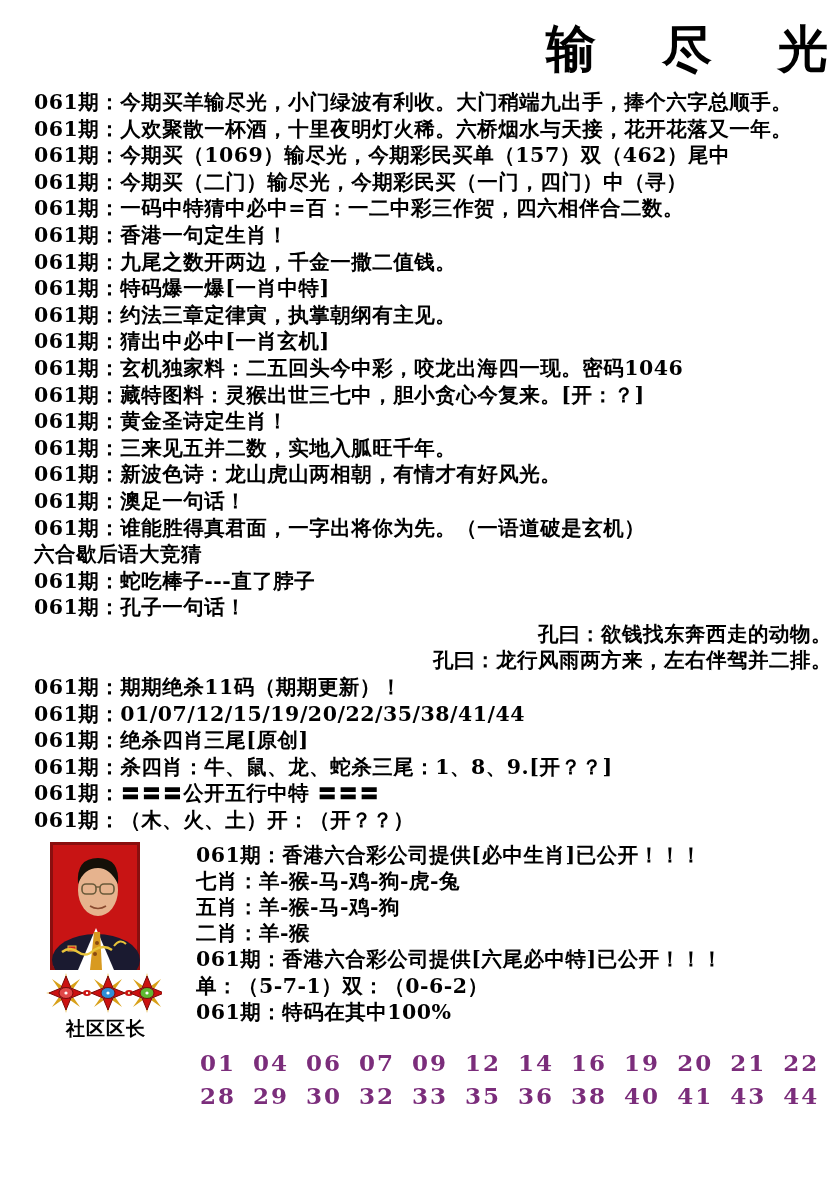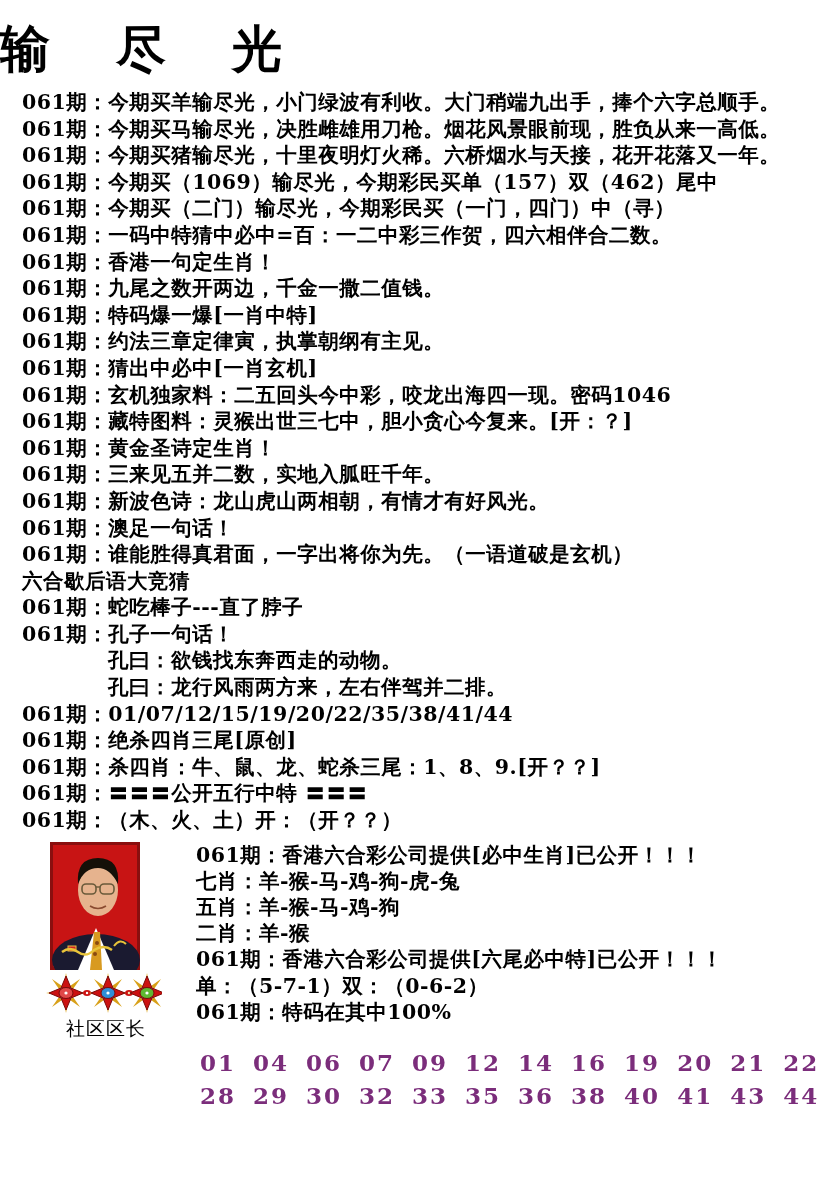--- a/index.html
+++ b/index.html
@@ -3,77 +3,77 @@
 <meta charset="utf-8">
 <style>
   html,body{margin:0;padding:0;}
   body{
     width:836px;height:1202px;background:#ffffff;overflow:hidden;
     font-family:"DejaVu Serif","Liberation Serif",serif;
     color:#000;
   }
   .page{position:relative;width:836px;height:1202px;}
   .title{
-    margin:16px 0 6px 0;text-align:left;
+    margin:16px 0 6px 0;text-align:right;
     font-size:50px;font-weight:bold;letter-spacing:8px;
     white-space:pre;color:#000;
   }
-  .body-lines{margin-left:22px;margin-right:4px;}
+  .body-lines{margin-left:34px;margin-right:4px;}
   .line{
     font-size:20.5px;font-weight:bold;line-height:26.6px;
     white-space:nowrap;letter-spacing:0.5px;
   }
-  .line.indent1{margin-left:86px;}
+  .line.indent1{margin-left:86px;text-align:right;}
   .bottom{display:flex;margin-left:48px;margin-top:8px;}
   .left-col{width:118px;flex:0 0 118px;}
   .photo-frame{width:90px;height:128px;display:block;margin-left:2px;}
   .medals{width:116px;height:44px;display:block;margin-top:2px;margin-left:-2px;}
   .caption{
-    font-size:19px;font-weight:normal;text-align:center;width:116px;
+    font-size:19px;font-weight:bold;text-align:center;width:116px;
     letter-spacing:1px;margin-top:0px;
   }
   .panel{margin-left:30px;}
   .panel .line{line-height:26.2px;}
   .numbers{
     margin-left:200px;margin-top:4px;
     color:#7b2d7b;font-size:23px;font-weight:bold;
     line-height:33px;letter-spacing:2px;word-spacing:7px;white-space:nowrap;
   }
 </style>
 </head>
 <body>
 
 <div class="page">
 
   <div class="title">输　尽　光</div>
 
   <div class="body-lines">
     <div class="line"><span>061期：</span><span>今期买羊输尽光，小门绿波有利收。大门稍端九出手，捧个六字总顺手。</span></div>
-    <div class="line"><span>061期：</span><span>今期买马输尽光，决胜雌雄用刀枪。烟花风景眼前现，胜负从来一高低。</span></div>
-    <div class="line"><span>061期：</span><span>今期买猪输尽光，十里夜明灯火稀。六桥烟水与天接，花开花落又一年。</span></div>
+    <div class="line"><span>061期：</span><span>人欢聚散一杯酒，十里夜明灯火稀。六桥烟水与天接，花开花落又一年。</span></div>
     <div class="line"><span>061期：</span><span>今期买（1069）输尽光，今期彩民买单（157）双（462）尾中</span></div>
     <div class="line"><span>061期：</span><span>今期买（二门）输尽光，今期彩民买（一门，四门）中（寻）</span></div>
     <div class="line"><span>061期：</span><span>一码中特猜中必中=百：一二中彩三作贺，四六相伴合二数。</span></div>
     <div class="line"><span>061期：</span><span>香港一句定生肖！</span></div>
     <div class="line"><span>061期：</span><span>九尾之数开两边，千金一撒二值钱。</span></div>
     <div class="line"><span>061期：</span><span>特码爆一爆[一肖中特]</span></div>
     <div class="line"><span>061期：</span><span>约法三章定律寅，执掌朝纲有主见。</span></div>
     <div class="line"><span>061期：</span><span>猜出中必中[一肖玄机]</span></div>
     <div class="line"><span>061期：</span><span>玄机独家料：二五回头今中彩，咬龙出海四一现。密码1046</span></div>
     <div class="line"><span>061期：</span><span>藏特图料：灵猴出世三七中，胆小贪心今复来。[开：？]</span></div>
     <div class="line"><span>061期：</span><span>黄金圣诗定生肖！</span></div>
     <div class="line"><span>061期：</span><span>三来见五并二数，实地入胍旺千年。</span></div>
     <div class="line"><span>061期：</span><span>新波色诗：龙山虎山两相朝，有情才有好风光。</span></div>
     <div class="line"><span>061期：</span><span>澳足一句话！</span></div>
     <div class="line"><span>061期：</span><span>谁能胜得真君面，一字出将你为先。（一语道破是玄机）</span></div>
     <div class="line"><span></span><span>六合歇后语大竞猜</span></div>
     <div class="line"><span>061期：</span><span>蛇吃棒子---直了脖子</span></div>
     <div class="line"><span>061期：</span><span>孔子一句话！</span></div>
     <div class="line indent1"><span></span><span>孔曰：欲钱找东奔西走的动物。</span></div>
     <div class="line indent1"><span></span><span>孔曰：龙行风雨两方来，左右伴驾并二排。</span></div>
+    <div class="line"><span>061期：</span><span>期期绝杀11码（期期更新）！</span></div>
     <div class="line"><span>061期：</span><span>01/07/12/15/19/20/22/35/38/41/44</span></div>
     <div class="line"><span>061期：</span><span>绝杀四肖三尾[原创]</span></div>
     <div class="line"><span>061期：</span><span>杀四肖：牛、鼠、龙、蛇杀三尾：1、8、9.[开？？]</span></div>
     <div class="line"><span>061期：</span><span>〓〓〓公开五行中特 〓〓〓</span></div>
     <div class="line"><span>061期：</span><span>（木、火、土）开：（开？？）</span></div>
   </div>
 
   <div class="bottom">
     <div class="left-col">
       <svg class="photo-frame" viewBox="0 0 90 128" xmlns="http://www.w3.org/2000/svg">

